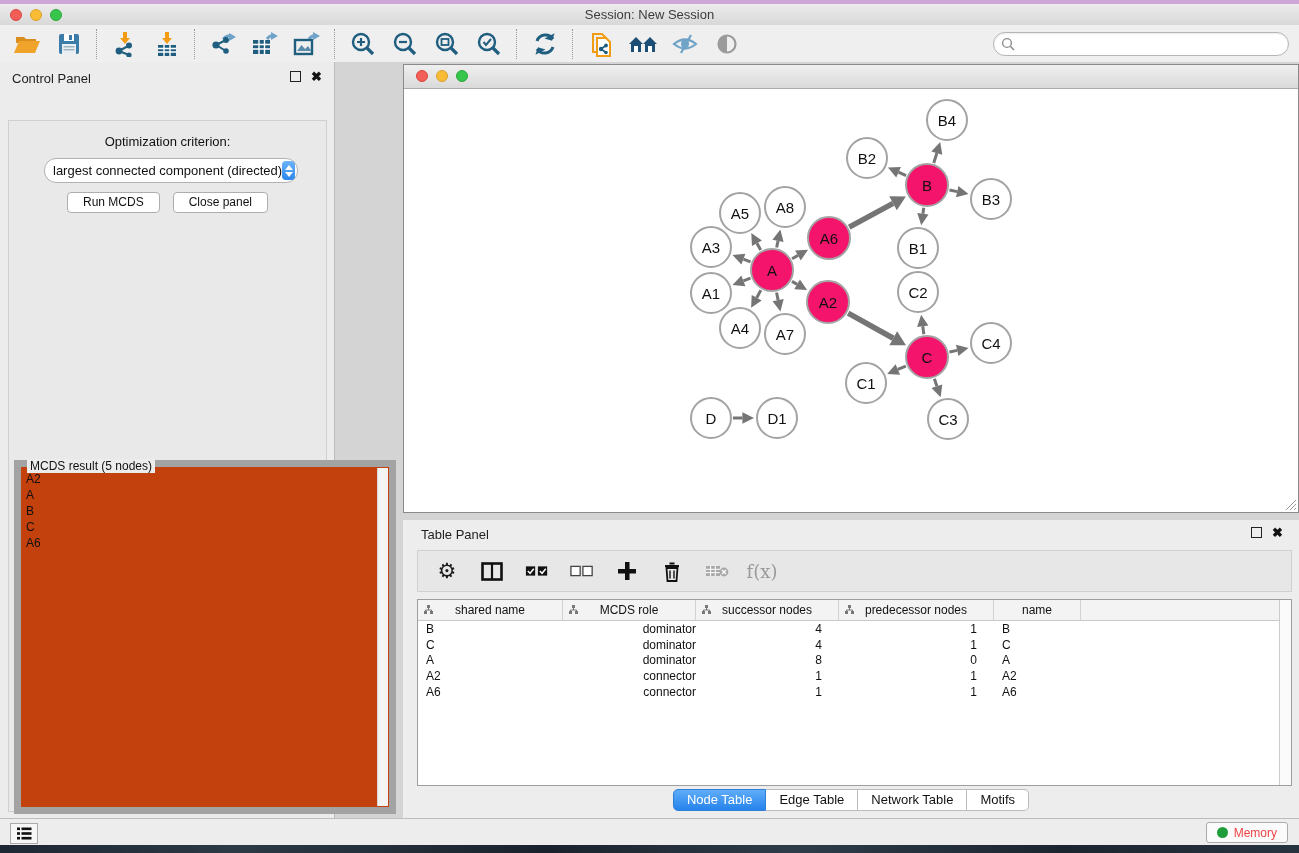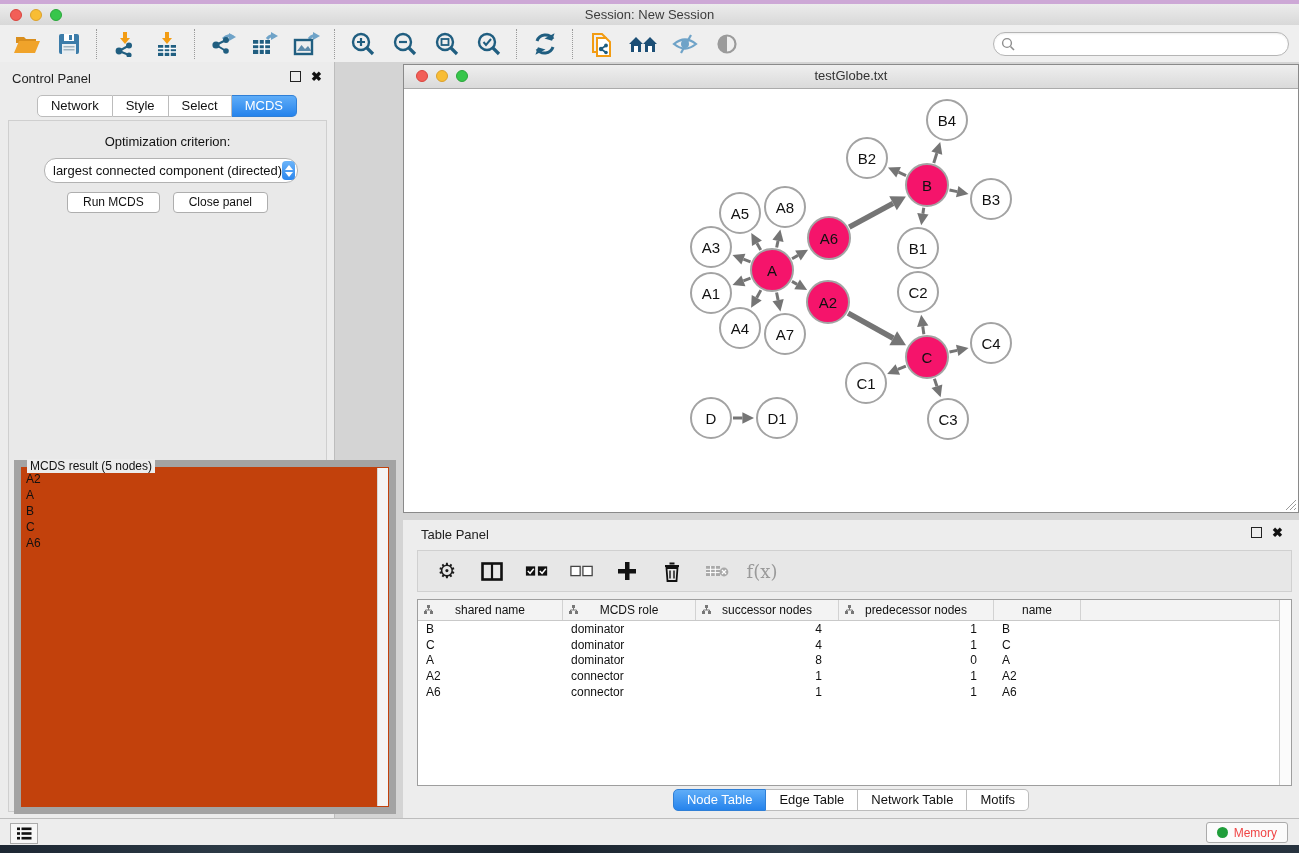--- a/index.html
+++ b/index.html
@@ -70,21 +70,21 @@
   .gear-glyph{font-size:21px;color:#1c1c1c;line-height:22px;}
   .fx-glyph{font-family:"DejaVu Serif",serif;font-size:18px;color:#9a9a9a;}
   .tbl{position:absolute;left:14px;right:7px;top:79px;height:187px;background:#fff;border:1px solid #9e9e9e;box-sizing:border-box;overflow:hidden;}
   .tbl-scroll{position:absolute;right:0;top:0;bottom:0;width:11px;background:#fbfbfb;border-left:1px solid #cccccc;}
   .tbl-head{display:flex;height:20px;background:#f3f3f3;border-bottom:1px solid #c9c9c9;}
   .th{position:relative;box-sizing:border-box;border-right:1px solid #d2d2d2;display:flex;align-items:center;justify-content:center;font-size:12px;color:#111;}
   .th .colicon{position:absolute;left:6px;top:5px;}
   .tbl-row{display:flex;height:15.8px;align-items:center;}
   .td{box-sizing:border-box;font-size:12px;color:#111;padding-left:8px;white-space:nowrap;overflow:hidden;}
   .td.num{text-align:right;padding-right:17px;padding-left:0;}
-  .w0{width:145px;} .w1{width:133px;} .w2{width:143px;} .w3{width:155px;} .w4{width:87px;}
+  .w0{width:145px;} .w1{width:133px;text-align:right;} .w2{width:143px;} .w3{width:155px;} .w4{width:87px;}
   .tp-tabs{position:absolute;left:0;right:0;bottom:7px;}
   
   .statusbar{position:absolute;left:0;top:818px;width:100%;height:27px;background:#ededed;border-top:1px solid #bdbdbd;box-sizing:border-box;}
   .list-btn{position:absolute;left:10px;top:4px;width:26px;height:19px;background:#f7f7f7;border:1px solid #ababab;display:flex;align-items:center;justify-content:center;}
   .memory-btn{position:absolute;right:11px;top:3px;height:21px;background:#fbfbfb;border:1px solid #ababab;border-radius:3px;display:flex;align-items:center;gap:6px;padding:0 10px;box-sizing:border-box;}
   .memdot{width:11px;height:11px;border-radius:50%;background:#1f9d3a;}
   .memory-btn span{font-size:12px;color:#ef4444;}
 </style>
 </head>
 <body>
@@ -258,26 +258,20 @@
   <div class="content">
 
     <div class="control-panel">
       <div class="panel-header">
         <div class="ptitle">Control Panel</div>
         <div class="picons">
           <span class="float-glyph"></span>
           <span class="close-glyph">✖</span>
         </div>
       </div>
-      <div class="tabset cp-tabs">
-        <div class="tab">Network</div>
-        <div class="tab">Style</div>
-        <div class="tab">Select</div>
-        <div class="tab active">MCDS</div>
-      </div>
       <div class="cp-body">
         <div class="opt-label">Optimization criterion:</div>
         <div class="selectwrap">
           <span class="selvalue">largest connected component (directed)</span>
           <span class="stepper">
             <span class="tri-up"></span>
               <span class="tri-dn"></span>
           </span>
         </div>
         <div class="btnrow">
@@ -298,21 +292,20 @@
       </div>
     </div>
 
     <div class="net-frame">
       <div class="net-titlebar">
         <div class="lights" style="top:5px;left:12px;">
           <div class="light red"></div>
           <div class="light yellow"></div>
           <div class="light green"></div>
         </div>
-        <div class="title">testGlobe.txt</div>
       </div>
       <div class="net-canvas">
         <svg id="graph-svg" width="894" height="423" viewBox="0 0 894 423">
             <line x1="356.7407005957243" y1="160.94437293613393" x2="352.9379025820843" y2="154.17063897433766" stroke="#757575" stroke-width="3"></line>
             <polygon points="347.2592994042757,144.05562706386607 357.9082101587815,151.38029086110413 347.96759500538707,156.9609870875712" fill="#757575"></polygon>
             <line x1="372.64810516074095" y1="158.47456729794757" x2="374.00763310601576" y2="151.8860857170006" stroke="#757575" stroke-width="3"></line>
             <polygon points="376.35189483925905,140.52543270205243 379.59002294956787,153.03800743074947 368.42524326246365,150.73416400325175" fill="#757575"></polygon>
             <line x1="346.4789624129428" y1="172.88551041799482" x2="339.3751261092252" y2="170.20701476249474" stroke="#757575" stroke-width="3"></line>
             <polygon points="328.5210375870572,166.11448958200518 341.386108309983,164.8735402300501 337.36414390846744,175.54048929493936" fill="#757575"></polygon>
             <line x1="346.4789624129428" y1="189.11448958200518" x2="339.3751261092252" y2="191.79298523750526" stroke="#757575" stroke-width="3"></line>

